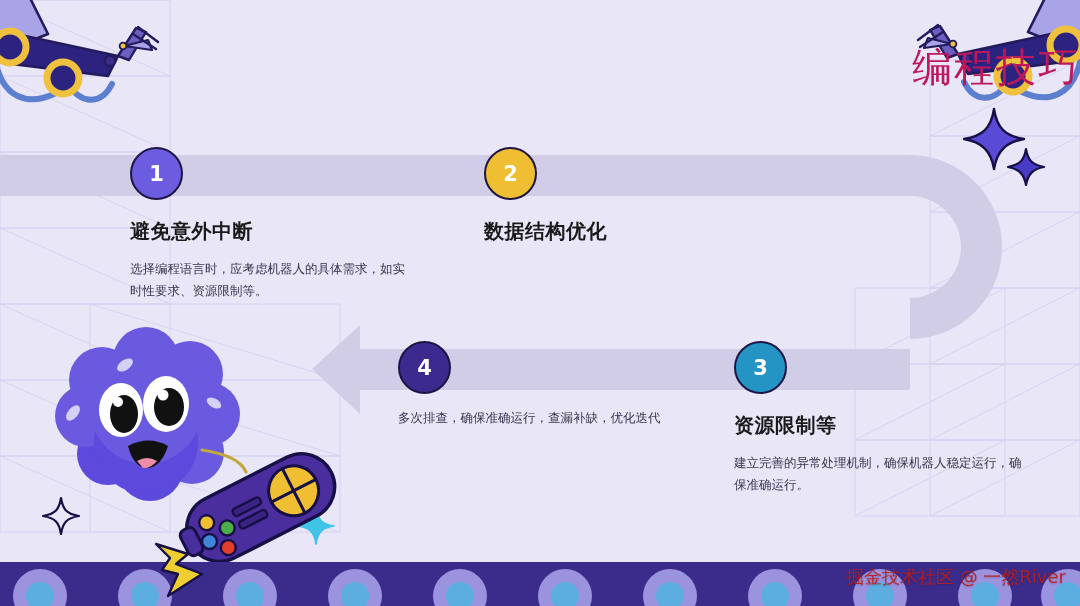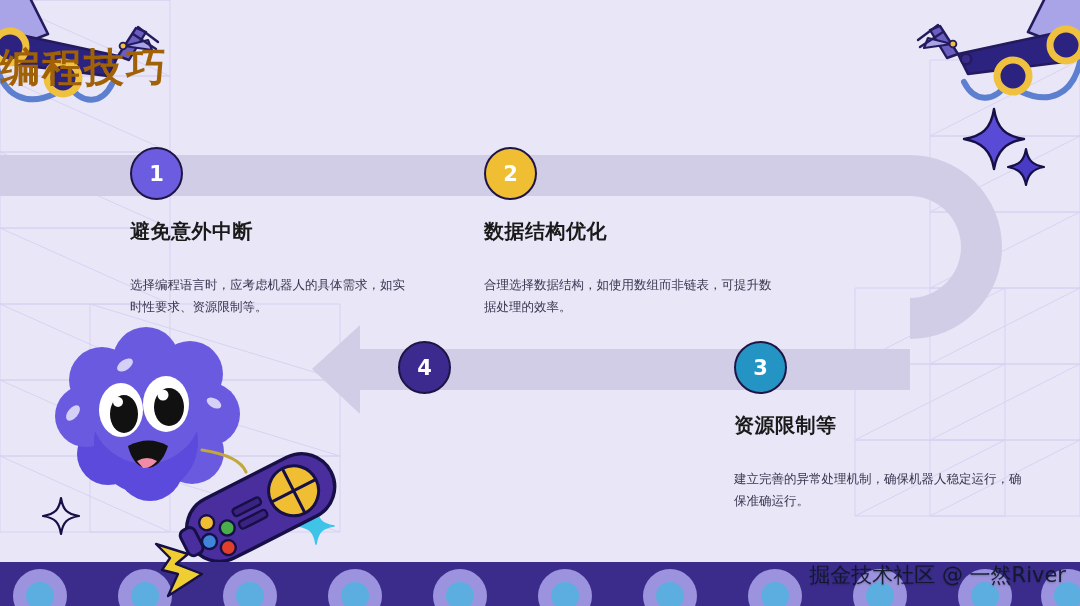--- a/index.html
+++ b/index.html
@@ -8,23 +8,23 @@
     font-family:"Liberation Sans","DejaVu Sans",sans-serif;
     background:#ECE9F8;
   }
   #slide{position:relative;width:1080px;height:606px;overflow:hidden;background:#E9E6F7;}
 
   
   .bg-grid{position:absolute;inset:0;z-index:0;}
 
   
   .title{
-    position:absolute;left:0;right:0;top:40px;text-align:left;z-index:6;
-    font-size:40px;font-weight:bold;letter-spacing:2px;
-    color:#a16207;
+    position:absolute;left:0;right:0;top:40px;text-align:right;z-index:6;
+    font-size:40px;font-weight:normal;letter-spacing:2px;
+    color:#be185d;
     font-family:"DejaVu Sans","Liberation Sans",sans-serif;
   }
 
   
   .path-layer{position:absolute;inset:0;z-index:1;}
 
   
   .deco{position:absolute;z-index:3;pointer-events:none;}
   .deco-arm-l{left:-14px;top:-6px;}
   .deco-arm-r{right:-10px;top:-8px;}
@@ -44,37 +44,37 @@
     color:#FFFFFF;font-size:21px;font-weight:bold;
     font-family:"DejaVu Sans","Liberation Sans",sans-serif;
     box-sizing:border-box;
   }
   .step-title{
     margin-top:18px;font-size:20px;font-weight:bold;color:#1A1A1A;
     letter-spacing:.5px;white-space:nowrap;
     font-family:"DejaVu Sans","Liberation Sans",sans-serif;
   }
   .step-desc{
-    margin-top:29px;font-size:12.5px;line-height:1.75;color:#3A3550;
+    margin-top:13px;font-size:12.5px;line-height:1.75;color:#3A3550;
     font-family:"DejaVu Sans","Liberation Sans",sans-serif;
   }
   .s1{left:130px;top:147px;}
   .s1 .step-desc{width:280px;}
   .s2{left:484px;top:147px;}
   .s2 .step-desc{width:290px;}
   .s3{left:734px;top:341px;}
   .s3 .step-desc{width:292px;}
   .s4{left:398px;top:341px;}
   .s4 .step-desc{width:280px;}
 
   
   .bottom-strip{position:absolute;left:0;bottom:0;width:1080px;height:44px;z-index:5;}
   .watermark{
     position:absolute;right:14px;bottom:17px;z-index:8;
-    color:#0f172a;font-size:21px;opacity:.93;
+    color:#b91c1c;font-size:18px;opacity:.93;
     font-family:"DejaVu Sans","Liberation Sans",sans-serif;
     text-shadow:0 1px 2px rgba(0,0,0,.25);
     white-space:nowrap;
   }
 </style>
 </head>
 <body>
 
 <div id="slide">
 
@@ -205,31 +205,31 @@
 
   <div class="step s1">
     <div class="badge" style="background:#6B5CE0">1</div>
     <div class="step-title">避免意外中断</div>
     <div class="step-desc">选择编程语言时，应考虑机器人的具体需求，如实时性要求、资源限制等。</div>
   </div>
 
   <div class="step s2">
     <div class="badge" style="background:#EFBE32">2</div>
     <div class="step-title">数据结构优化</div>
-    <div class="step-desc">合理选择数据结构，如使用数组而非链表，可提升数据处理的效率。</div>
   </div>
 
   <div class="step s3">
     <div class="badge" style="background:#2394C4">3</div>
     <div class="step-title">资源限制等</div>
     <div class="step-desc">建立完善的异常处理机制，确保机器人稳定运行，确保准确运行。</div>
   </div>
 
   <div class="step s4">
     <div class="badge" style="background:#3D2A8F">4</div>
+    <div class="step-desc">多次排查，确保准确运行，查漏补缺，优化迭代</div>
   </div>
 
   <svg class="bottom-strip" width="1080" height="44" viewBox="0 0 1080 44">
     <rect x="0" y="0" width="1080" height="44" fill="#3B2C8C"></rect>
     <g>
       <g transform="translate(40,34)">
           <circle r="27" fill="#9C93DE"></circle>
           <circle r="14" fill="#5CAEE0"></circle>
         </g>
       <g transform="translate(145,34)">

